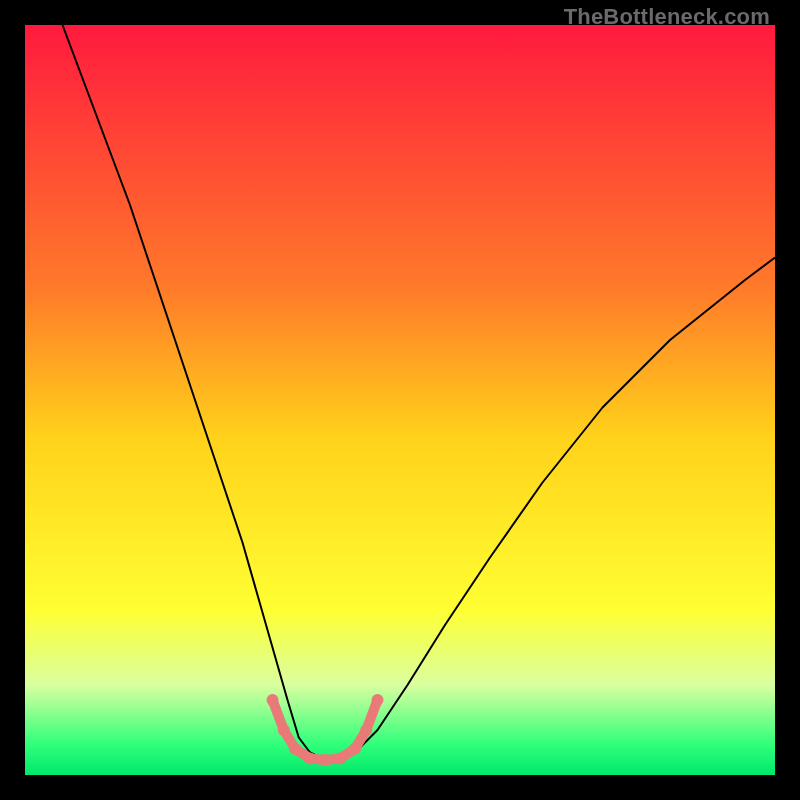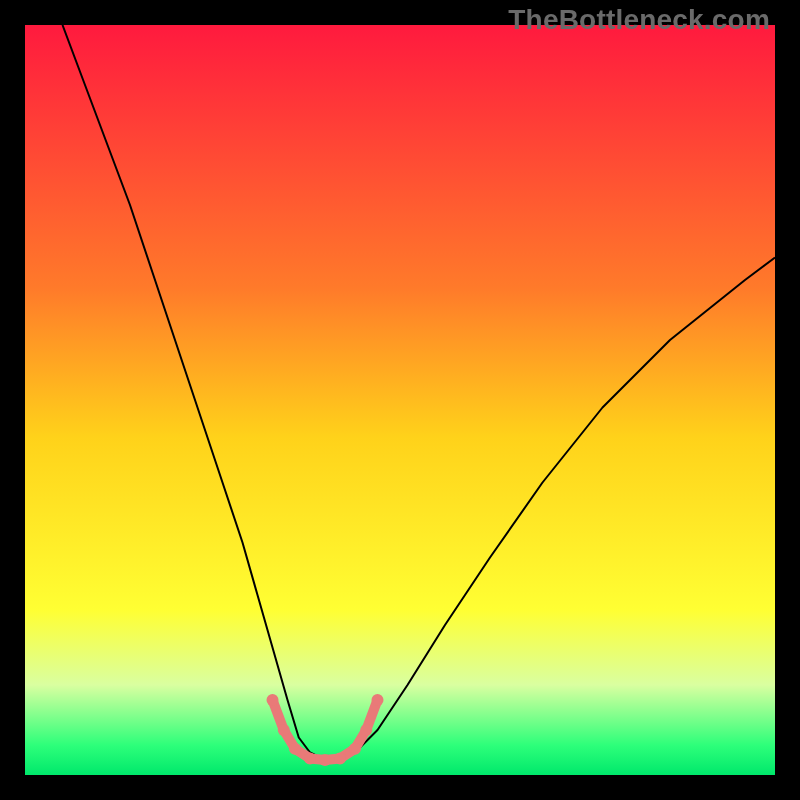--- a/index.html
+++ b/index.html
@@ -22,21 +22,21 @@
     top: 25px;
     width: 750px;
     height: 750px;
     overflow: hidden;
   }
   .watermark {
     position: absolute;
     top: 4px;
     right: 30px;
     color: #6a6a6a;
-    font-size: 28px;
+    font-size: 22px;
     font-weight: 600;
     letter-spacing: 0.2px;
     user-select: none;
   }
 </style>
 </head>
 <body>
 
 <div class="frame">
   <div class="plot">

